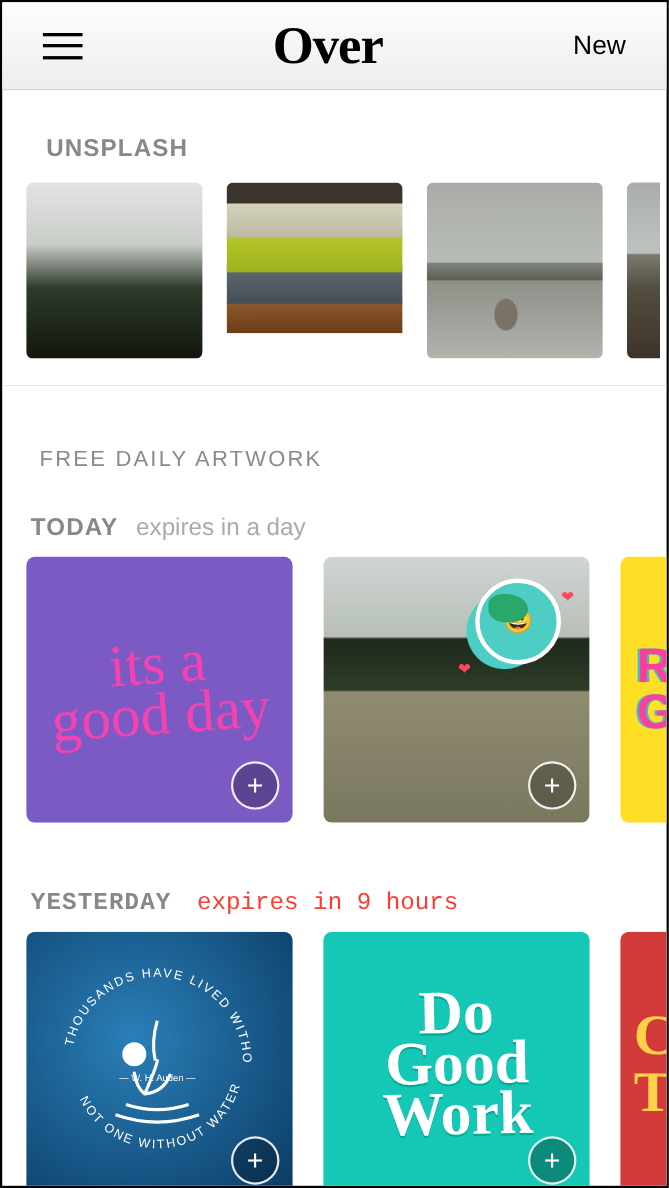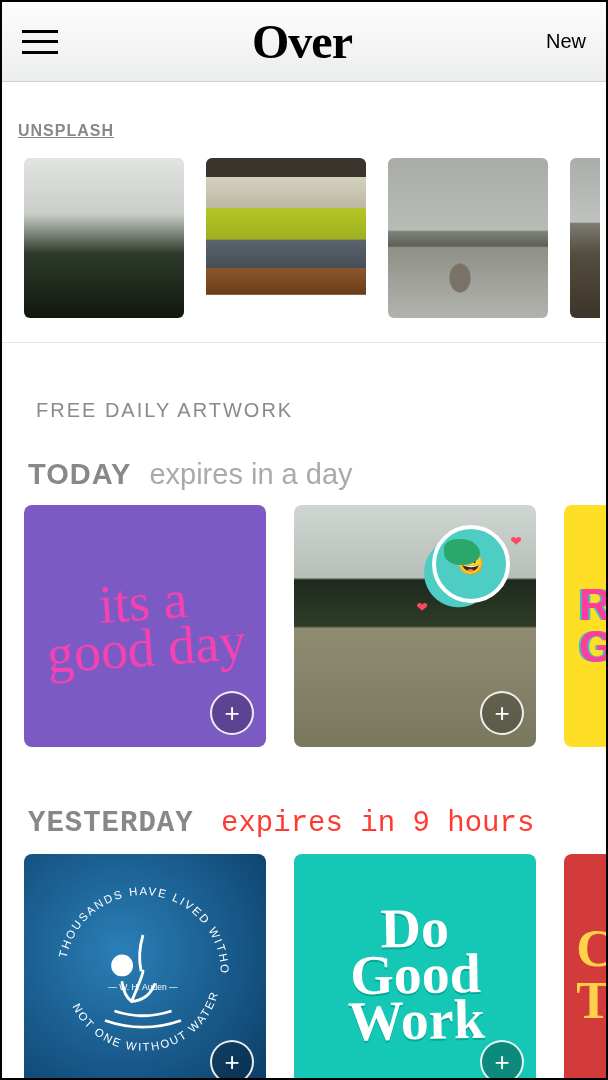--- a/index.html
+++ b/index.html
@@ -6,58 +6,57 @@
   html, body { width: 608px; height: 1080px; overflow: hidden; font-family: -apple-system, Helvetica, Arial, sans-serif; }
   body { border: 2px solid #000; background: #fff; }
 
   .navbar {
     height: 80px;
     background: linear-gradient(#fdfdfd, #eceded);
     border-bottom: 1px solid #d0d0d0;
     display: flex;
     align-items: center;
     justify-content: space-between;
-    padding: 0 20px;
+    padding: 0 37px;
   }
   .hamburger {
     width: 36px; height: 24px;
     display: flex; flex-direction: column; justify-content: space-between;
     cursor: pointer;
   }
   .hamburger span { display:block; height: 3px; background: #000; }
   .logo {
     font-family: "Brush Script MT", cursive;
     font-size: 48px;
     font-weight: 600;
     letter-spacing: -1px;
   }
-  .new-btn { font-size: 20px; font-weight: 400; color: #000; cursor: pointer; }
+  .new-btn { font-size: 24px; font-weight: 400; color: #000; cursor: pointer; }
 
   .content { padding-top: 40px; }
 
   .section-label {
-    font-size: 16px; font-weight: 700; color: #888; letter-spacing: 1px;
-    padding-left: 16px;
-    text-decoration: underline;
+    font-size: 22px; font-weight: 700; color: #888; letter-spacing: 1px;
+    padding-left: 40px;
   }
 
   .hscroll {
     display: flex; gap: 22px; padding: 18px 0 0 22px; overflow: hidden;
   }
   .unsplash-tile {
     width: 160px; height: 160px; flex-shrink: 0; border-radius: 6px;
     background: #ccc; position: relative; overflow: hidden;
   }
 
   .big-heading {
     font-size: 20px; font-weight: 400; color: #8a8a8a; letter-spacing: 2px;
     padding: 56px 34px 30px 34px;
   }
 
-  .subhead { padding: 6px 0 14px 26px; font-size: 29px; }
+  .subhead { padding: 6px 0 14px 26px; font-size: 22px; }
   .subhead .tlabel { font-weight: 700; color: #888; letter-spacing: 1px; }
   .subhead .expire { font-weight: 400; color: #aaa; margin-left: 10px; }
   .subhead .expire.urgent { color: #ff3b30; }
 
   .art-card {
     width: 240px; height: 240px; flex-shrink: 0; border-radius: 8px;
     position: relative; overflow: hidden;
     display:flex; align-items:center; justify-content:center;
     color:#fff;
   }

